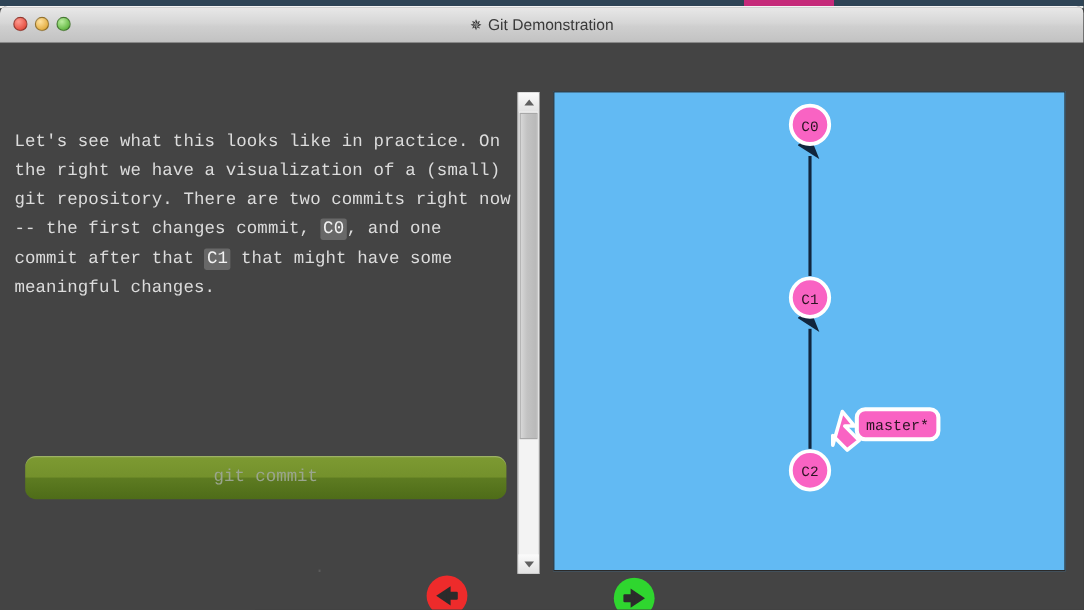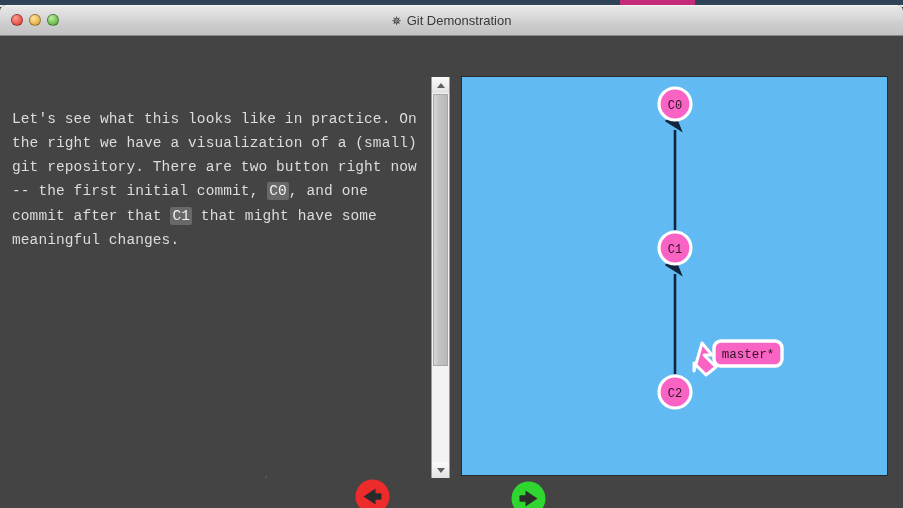--- a/index.html
+++ b/index.html
@@ -219,23 +219,24 @@
     <div id="title-center">
       <span id="gear-icon">✵</span>
       <span>Git Demonstration</span>
     </div>
   </div>
 
   <div id="content">
 
     <div id="left-pane">
       <div id="lesson-text">
-        <p><span>Let's see what this looks like in practice. On the right we have a visualization of a (small) git repository. There are two button right now -- the first initial commit, </span><span class="code-chip">C0</span><span>, and one commit after that </span><span class="code-chip">C1</span><span> that might have some meaningful changes.</span></p>
+        <p><span>Let's see what this looks like in practice. On the right we have a visualization of a (small) git repository. There are two commits right now -- the first changes commit, </span><span class="code-chip">C0</span><span>, and one commit after that </span><span class="code-chip">C1</span><span> that might have some meaningful changes.</span></p>
       </div>
 
+      <button id="commit-button">git commit</button>
     </div>
 
     <div id="faint-dot">.</div>
 
     <div id="scrollbar">
       <div class="sb-btn up">
         <div class="sb-arrow up"></div>
       </div>
       <div id="sb-thumb"></div>
       <div class="sb-btn down">

